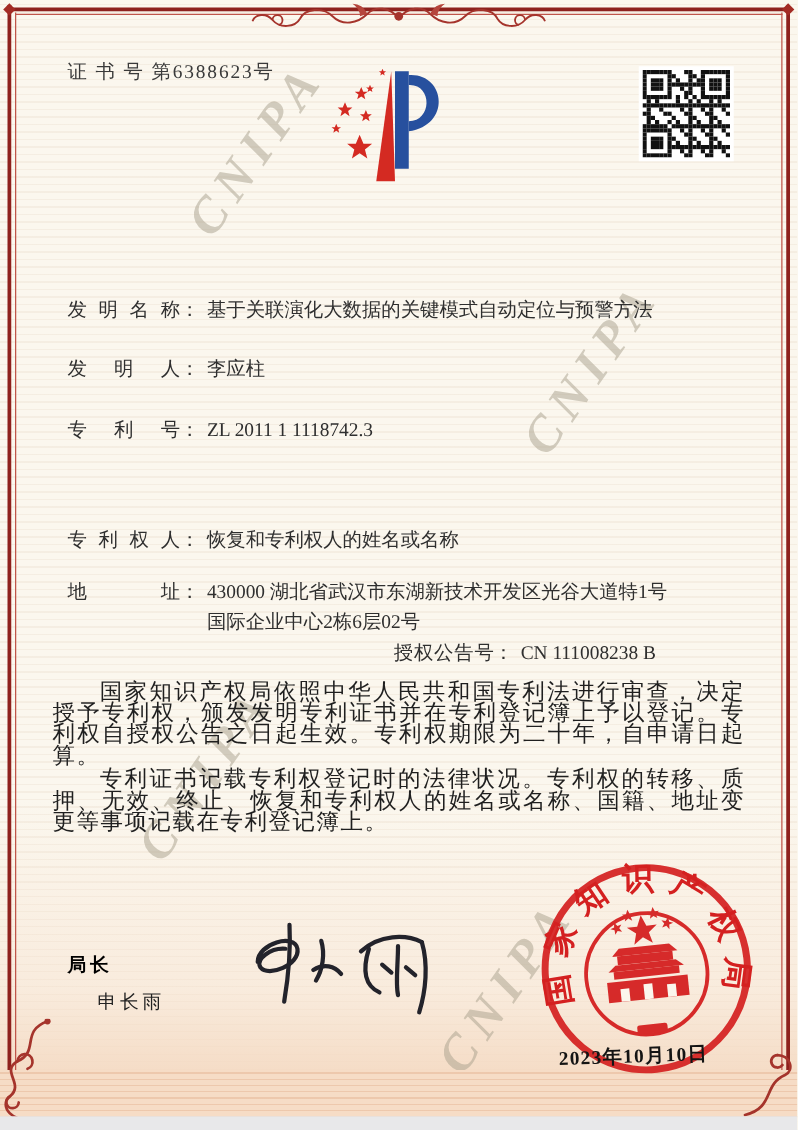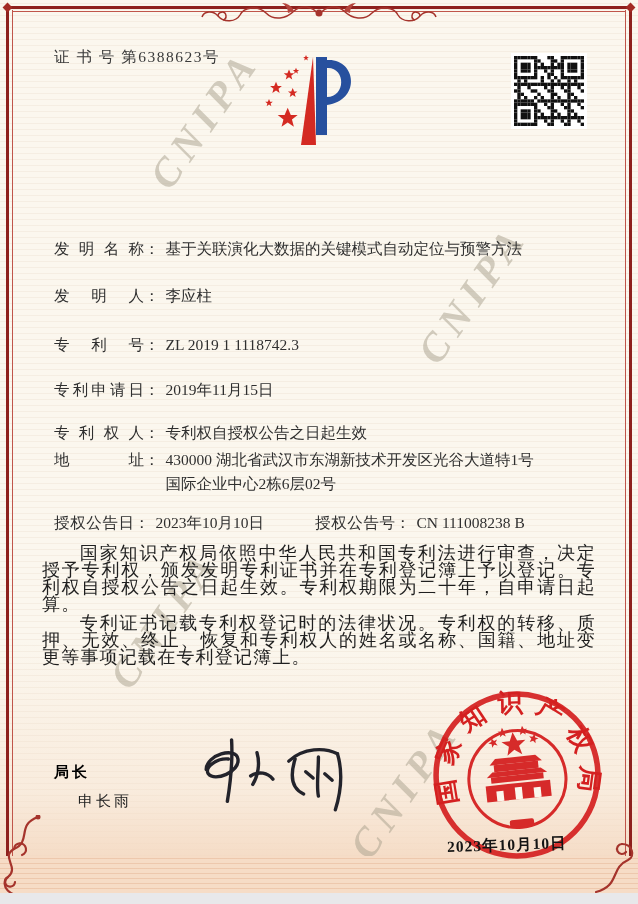--- a/index.html
+++ b/index.html
@@ -351,33 +351,29 @@
   </svg>
 
 
   <div class="field-row" style="top:237px;">
     <span class="lbl">发明名称</span><span class="colon">：</span><span class="val"><span class="vline">基于关联演化大数据的关键模式自动定位与预警方法</span></span>
   </div>
   <div class="field-row" style="top:284px;">
     <span class="lbl">发明人</span><span class="colon">：</span><span class="val"><span class="vline">李应柱</span></span>
   </div>
   <div class="field-row" style="top:333px;">
-    <span class="lbl">专利号</span><span class="colon">：</span><span class="val"><span class="vline">ZL 2019 1 1118742.3</span></span>
-  </div>
-  <div class="field-row" style="top:378px;">
-    <span class="lbl">专利申请日</span><span class="colon">：</span><span class="val"><span class="vline">2019年11月15日</span></span>
+    <span class="lbl">专利号</span><span class="colon">：</span><span class="val"><span class="vline">ZL 2011 1 1118742.3</span></span>
   </div>
   <div class="field-row" style="top:421px;">
-    <span class="lbl">专利权人</span><span class="colon">：</span><span class="val"><span class="vline">专利权自授权公告之日起生效</span></span>
-  </div>
-  <div class="field-row" style="top:448px;">
+    <span class="lbl">专利权人</span><span class="colon">：</span><span class="val"><span class="vline">恢复和专利权人的姓名或名称</span></span>
+  </div>
+  <div class="field-row" style="top:462px;">
     <span class="lbl">地址</span><span class="colon">：</span><span class="val"><span class="vline">430000 湖北省武汉市东湖新技术开发区光谷大道特1号</span><span class="vline">国际企业中心2栋6层02号</span></span>
   </div>
   <div class="field-row" style="top:511px;">
-    <span class="pair"><span class="lbl lbl80">授权公告日</span><span class="colon">：</span><span>2023年10月10日</span></span>
     <span class="pair2"><span class="lbl lbl80">授权公告号</span><span class="colon">：</span><span>CN 111008238 B</span></span>
   </div>
 
   <div class="body-text p1">国家知识产权局依照中华人民共和国专利法进行审查，决定授予专利权，颁发发明专利证书并在专利登记簿上予以登记。专利权自授权公告之日起生效。专利权期限为二十年，自申请日起算。</div>
   <div class="body-text p2">专利证书记载专利权登记时的法律状况。专利权的转移、质押、无效、终止、恢复和专利权人的姓名或名称、国籍、地址变更等事项记载在专利登记簿上。</div>
 
   <div class="sign-title">局长</div>
   <div class="sign-name">申长雨</div>
 
   <svg class="signature" viewBox="0 0 170 90">

